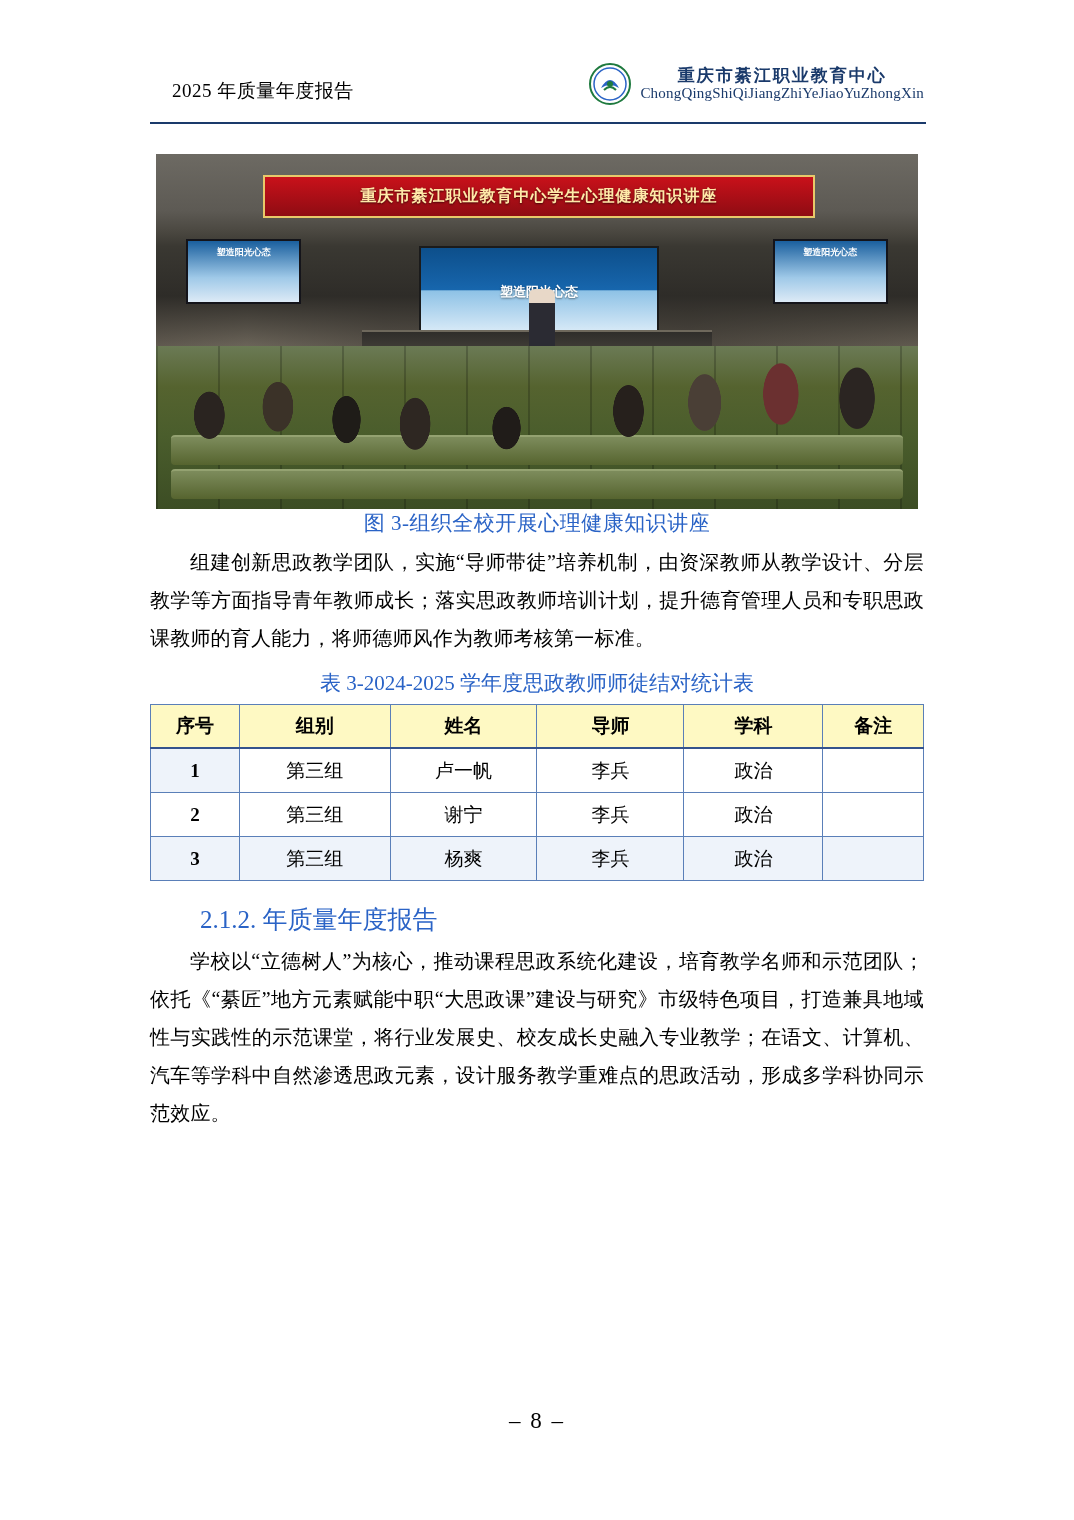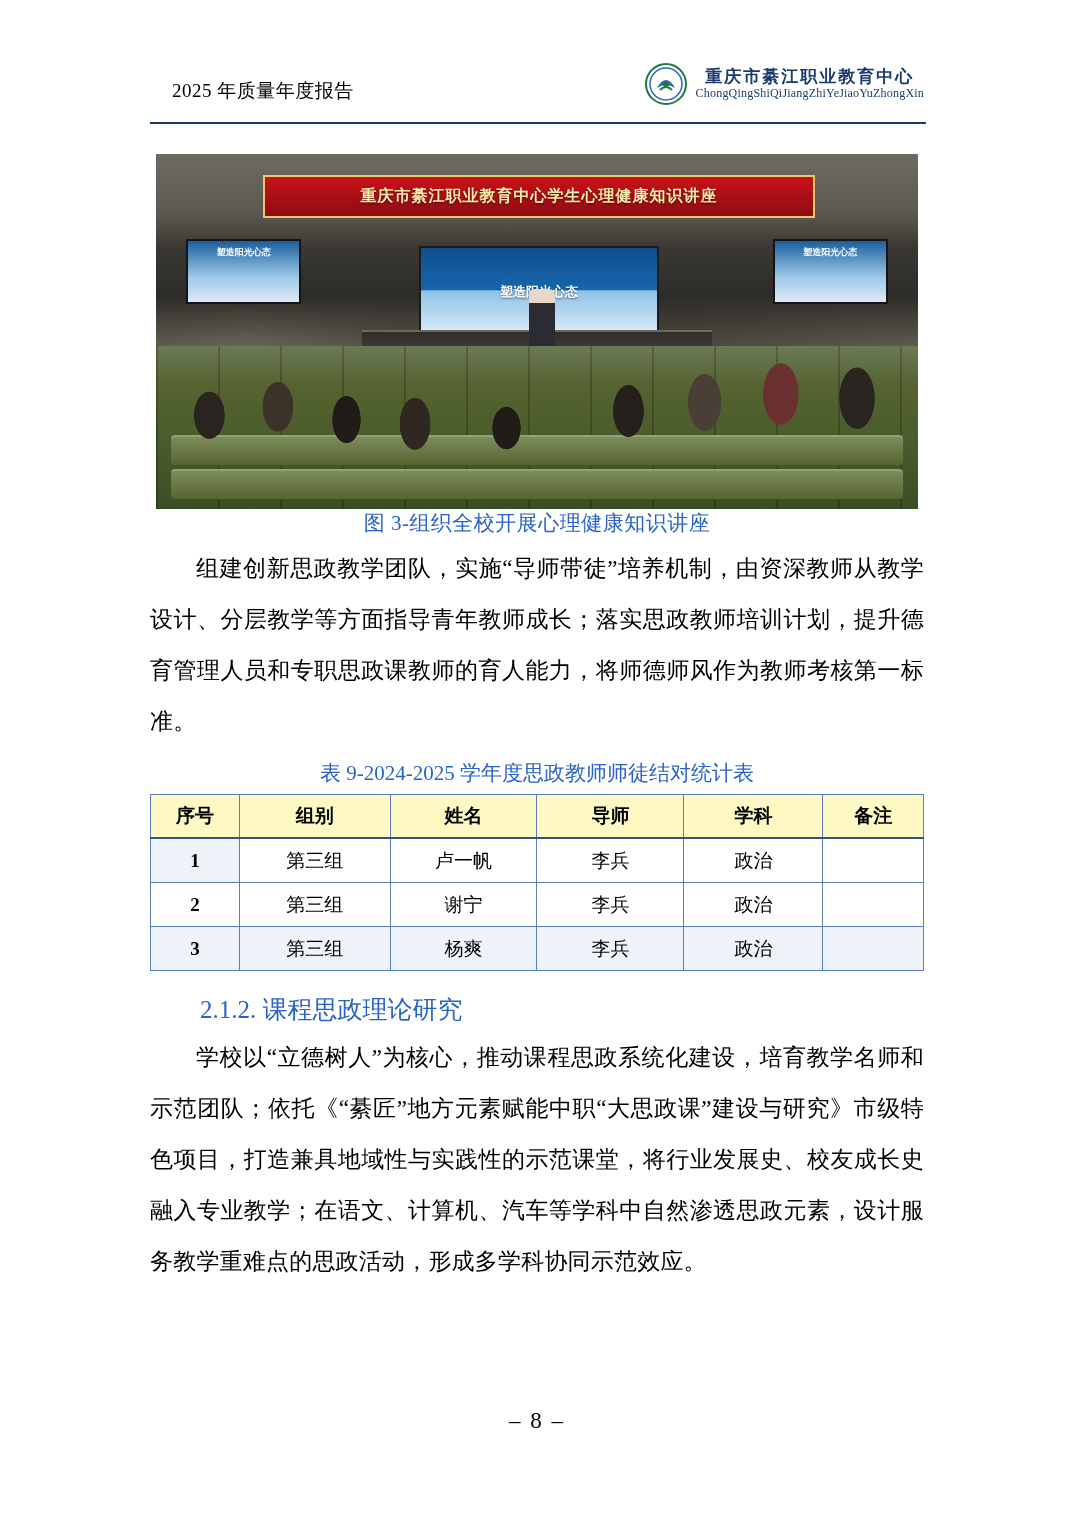--- a/index.html
+++ b/index.html
@@ -58,21 +58,21 @@
     line-height: 1.15;
   }
   .logo-cn {
     font-size: 17px;
     letter-spacing: 2px;
     color: #1a3a6b;
     font-weight: bold;
     font-family: "Liberation Serif", serif;
   }
   .logo-en {
-    font-size: 12px;
+    font-size: 15px;
     color: #1a3a6b;
     letter-spacing: 0.2px;
     font-family: "Liberation Serif", serif;
   }
   .header-rule {
     position: absolute;
     left: 150px;
     right: 148px;
     top: 122px;
     height: 2px;
@@ -196,22 +196,22 @@
   .fig-caption {
     text-align: center;
     font-size: 21px;
     color: #2a63c6;
     font-family: "Liberation Serif", serif;
     letter-spacing: 0.5px;
   }
 
   
   p.body {
-    font-size: 23px;
-    line-height: 51px;
+    font-size: 20px;
+    line-height: 38px;
     margin: 6px 0 0 0;
     text-indent: 2em;
     text-align: justify;
     text-justify: inter-ideograph;
     letter-spacing: 0.2px;
   }
 
   
   .table-title {
     margin-top: 12px;
@@ -320,21 +320,21 @@
         <div class="ph-seatrow r1"></div>
         <div class="ph-seatrow r2"></div>
       </div>
       <div class="ph-people"></div>
     </div>
     <div class="fig-caption">图 3-组织全校开展心理健康知识讲座</div>
   </div>
 
   <p class="body">组建创新思政教学团队，实施“导师带徒”培养机制，由资深教师从教学设计、分层教学等方面指导青年教师成长；落实思政教师培训计划，提升德育管理人员和专职思政课教师的育人能力，将师德师风作为教师考核第一标准。</p>
 
-  <div class="table-title">表 9-2024-2025 学年度思政教师师徒结对统计表</div>
+  <div class="table-title">表 3-2024-2025 学年度思政教师师徒结对统计表</div>
   <table class="data">
     <colgroup>
       <col class="c1">
         <col class="c2">
         <col class="c3">
         <col class="c4">
         <col class="c5">
         <col class="c6">
     </colgroup>
     <thead>
@@ -368,19 +368,19 @@
         <td class="idx">3</td>
         <td>第三组</td>
         <td>杨爽</td>
         <td>李兵</td>
         <td>政治</td>
         <td></td>
       </tr>
     </tbody>
   </table>
 
-  <h3 class="sub">2.1.2. 课程思政理论研究</h3>
+  <h3 class="sub">2.1.2. 年质量年度报告</h3>
 
   <p class="body">学校以“立德树人”为核心，推动课程思政系统化建设，培育教学名师和示范团队；依托《“綦匠”地方元素赋能中职“大思政课”建设与研究》市级特色项目，打造兼具地域性与实践性的示范课堂，将行业发展史、校友成长史融入专业教学；在语文、计算机、汽车等学科中自然渗透思政元素，设计服务教学重难点的思政活动，形成多学科协同示范效应。</p>
 
   <div class="footer">– 8 –</div>
 
 </div>
 
 </body></html>

